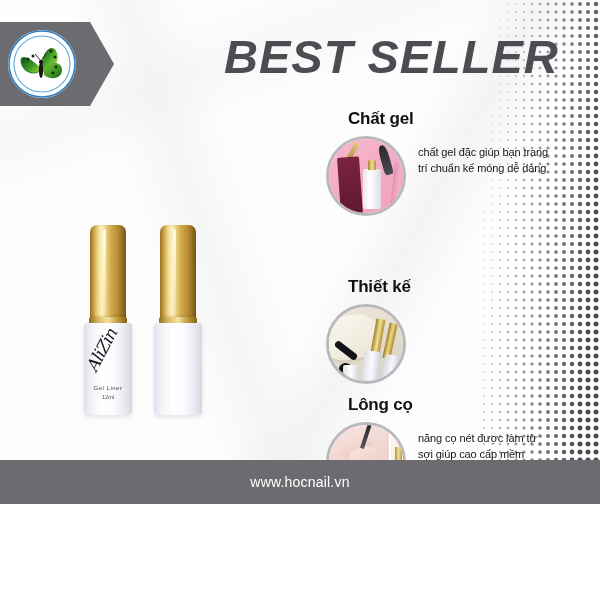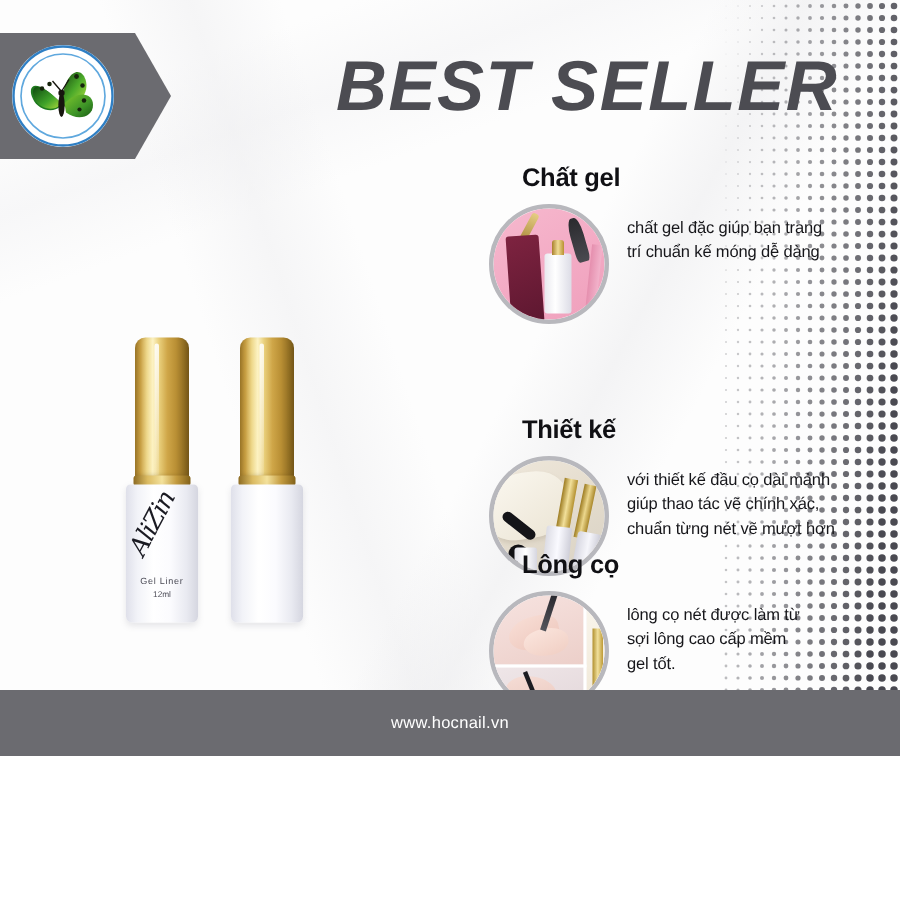--- a/index.html
+++ b/index.html
@@ -168,21 +168,21 @@
   }
 
   
   .feature {
     position: absolute;
     left: 326px;
     width: 268px;
   }
   .f1 { top: 110px; }
   .f2 { top: 253px; margin-top: 25px; }
-  .f3 { top: 368px; }
+  .f3 { top: 396px; }
 
   .feature-title {
     font-size: 17px;
     font-weight: bold;
     color: #101014;
     margin-left: 22px;
     letter-spacing: -0.2px;
     line-height: 1.1;
   }
 
@@ -343,21 +343,21 @@
     bottom: 0;
     width: 600px;
     height: 44px;
     background: #6b6b70;
     display: flex;
     align-items: center;
     justify-content: center;
   }
   .footer-url {
     color: #ffffff;
-    font-size: 11px;
+    font-size: 14px;
     letter-spacing: 0.2px;
   }
 </style>
 </head>
 <body>
 
 <div id="poster">
 
   <div class="bg-texture"></div>
 
@@ -1535,25 +1535,20 @@
           <span class="cloth"></span>
             <span class="gold1"></span>
             <span class="gold2"></span>
           <span class="blkbrush"></span>
             <span class="gbot1"></span>
             <span class="gbot2"></span>
           <span class="blkhead"></span>
             <span class="wbot"></span>
         </div>
       </div>
-      <div class="feature-text">
-        <span class="line">với thiết kế đầu cọ dài mảnh</span>
-        <span class="line">giúp thao tác vẽ chính xác,</span>
-        <span class="line">chuẩn từng nét vẽ mượt hơn</span>
-      </div>
     </div>
   </div>
 
   <div class="feature f3">
     <div class="feature-title">Lông cọ</div>
     <div class="feature-row">
       <div class="thumb">
         <div class="thumb-inner nail-scene">
           <span class="q-tl"></span>
             <span class="finger"></span>
@@ -1562,22 +1557,22 @@
             <span class="q-bl"></span>
             <span class="hand2"></span>
           <span class="tool"></span>
             <span class="q-r"></span>
             <span class="goldstick"></span>
           <span class="vline"></span>
             <span class="hline"></span>
         </div>
       </div>
       <div class="feature-text">
-        <span class="line">lông cọ nét được làm từ</span>
-        <span class="line">sợi lông cao cấp mềm</span>
+        <span class="line">năng cọ nét được làm từ</span>
+        <span class="line">sợi giúp cao cấp mềm</span>
         <span class="line">gel tốt.</span>
       </div>
     </div>
   </div>
 
   <div class="footer">
     <span class="footer-url">www.hocnail.vn</span>
   </div>
 
 </div>

